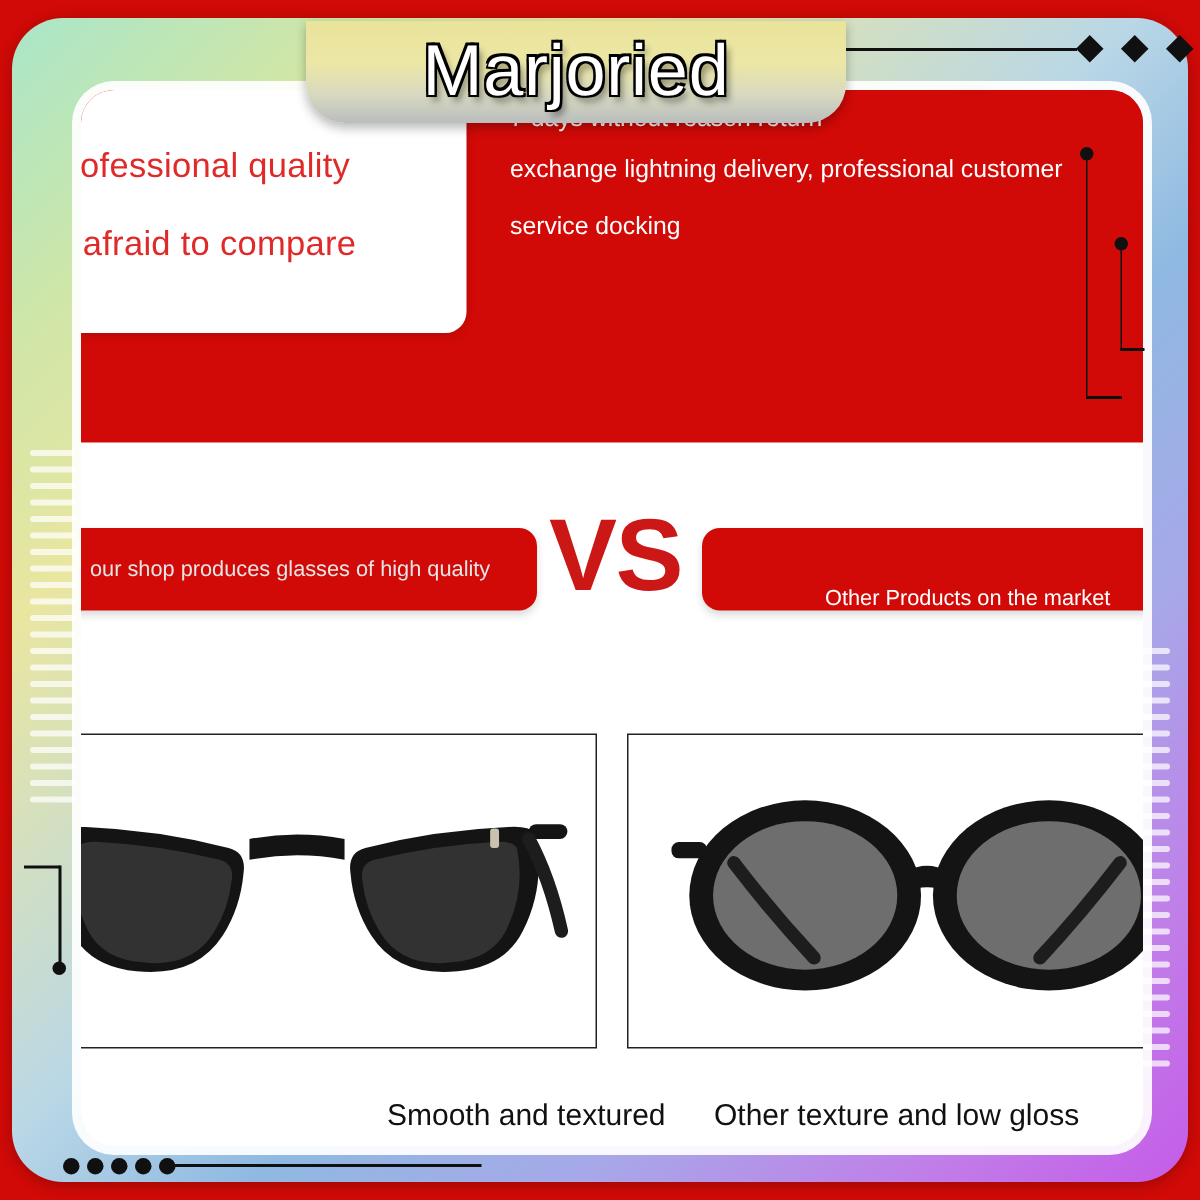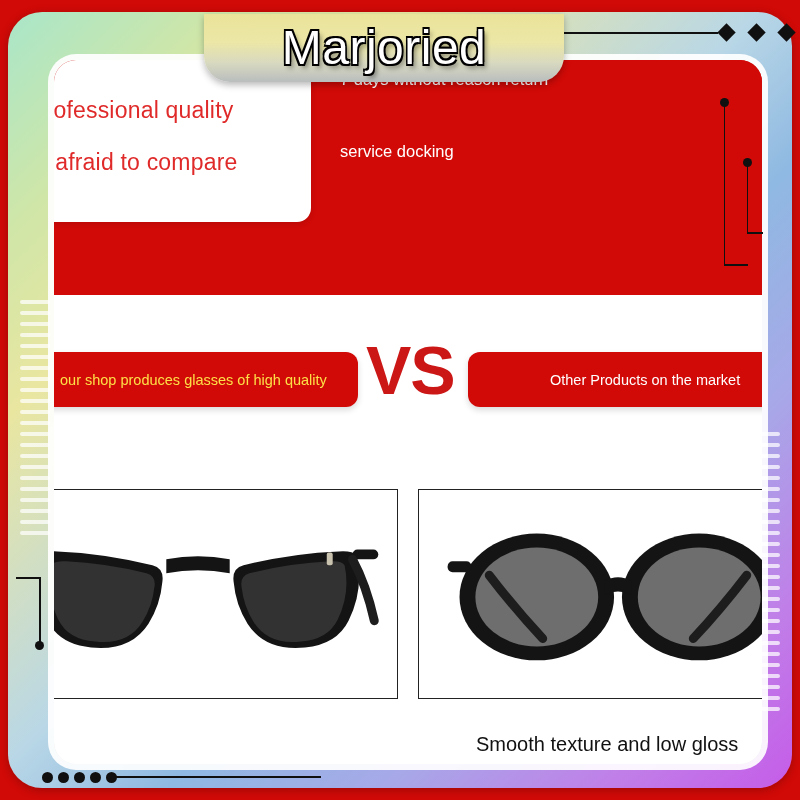--- a/index.html
+++ b/index.html
@@ -43,22 +43,22 @@
   #service-card .line.s3{top:84px;}
 
   
   #vs-row{position:absolute;left:0;top:352px;width:800px;height:62px;}
   .vs-pill{
     position:absolute;top:0;height:55px;background:#d10a07;border-radius:12px;
     box-shadow:0 3px 6px rgba(0,0,0,.15);
     display:flex;align-items:center;
   }
   #vs-pill-left{left:-30px;width:380px;justify-content:flex-start;}
-  #vs-pill-left .pill-text{color:#fde047;font-size:14.5px;margin-left:82px;white-space:nowrap;}
-  #vs-pill-right{left:460px;width:330px;justify-content:flex-start;}
+  #vs-pill-left .pill-text{color:#e5e5e5;font-size:14.5px;margin-left:82px;white-space:nowrap;}
+  #vs-pill-right{left:460px;width:330px;justify-content:flex-start;align-items:flex-end;}
   #vs-pill-right .pill-text{color:#ffffff;font-size:14.5px;margin-left:82px;white-space:nowrap;}
   #vs-label{
     position:absolute;left:358px;top:-16px;width:100px;text-align:left;
     font-size:68px;font-weight:bold;color:#cc1717;
     font-family:"Liberation Sans","DejaVu Sans",sans-serif;line-height:1;
     letter-spacing:-1px;
   }
 
   
   .photo-box{position:absolute;background:#ffffff;border:1.5px solid #222;box-sizing:border-box;overflow:hidden;}
@@ -185,20 +185,21 @@
 
           <div class="red-block" id="banner-red"></div>
 
           <div id="slogan-card">
             <div class="line l1">Professional quality</div>
             <div class="line l2">not afraid to compare</div>
           </div>
 
           <div id="service-card">
             <div class="line s1">7 days without reason return</div>
+            <div class="line s2">exchange lightning delivery, professional customer</div>
             <div class="line s3">service docking</div>
           </div>
 
           <div id="vs-row">
             <div class="vs-pill" id="vs-pill-left">
               <span class="pill-text">our shop produces glasses of high quality</span>
             </div>
             <div id="vs-label">VS</div>
             <div class="vs-pill" id="vs-pill-right">
               <span class="pill-text">Other Products on the market</span>
@@ -233,21 +234,22 @@
                 <ellipse cx="282" cy="108" rx="62" ry="50" fill="#6e6e6e"></ellipse>
                 <path d="M186 92 q14 -8 28 0 l0 14 q-14 -7 -28 0 z" fill="#141414"></path>
                 <rect x="28" y="72" width="24" height="11" rx="5" fill="#141414"></rect>
                 <rect x="348" y="72" width="24" height="11" rx="5" fill="#141414"></rect>
                 <path d="M70 86 q26 34 54 64" stroke="#1d1d1d" stroke-width="9" fill="none" stroke-linecap="round"></path>
                 <path d="M330 86 q-26 34 -54 64" stroke="#1d1d1d" stroke-width="9" fill="none" stroke-linecap="round"></path>
               </g>
             </svg>
           </div>
 
-          <div class="caption" id="caption-right">Smooth texture and low gloss</div>
+          <div class="caption" id="caption-left">Smooth and textured</div>
+          <div class="caption" id="caption-right">Other texture and low gloss</div>
         </div>
       </div>
 
       <div class="ornament" style="left:540px;top:14px;">
         <div class="oline" style="left:0;top:6px;width:170px;height:2px;"></div>
         <div class="odiam" style="left:172px;top:0;"></div>
         <div class="odiam" style="left:202px;top:0;"></div>
         <div class="odiam" style="left:232px;top:0;"></div>
 
       </div>

